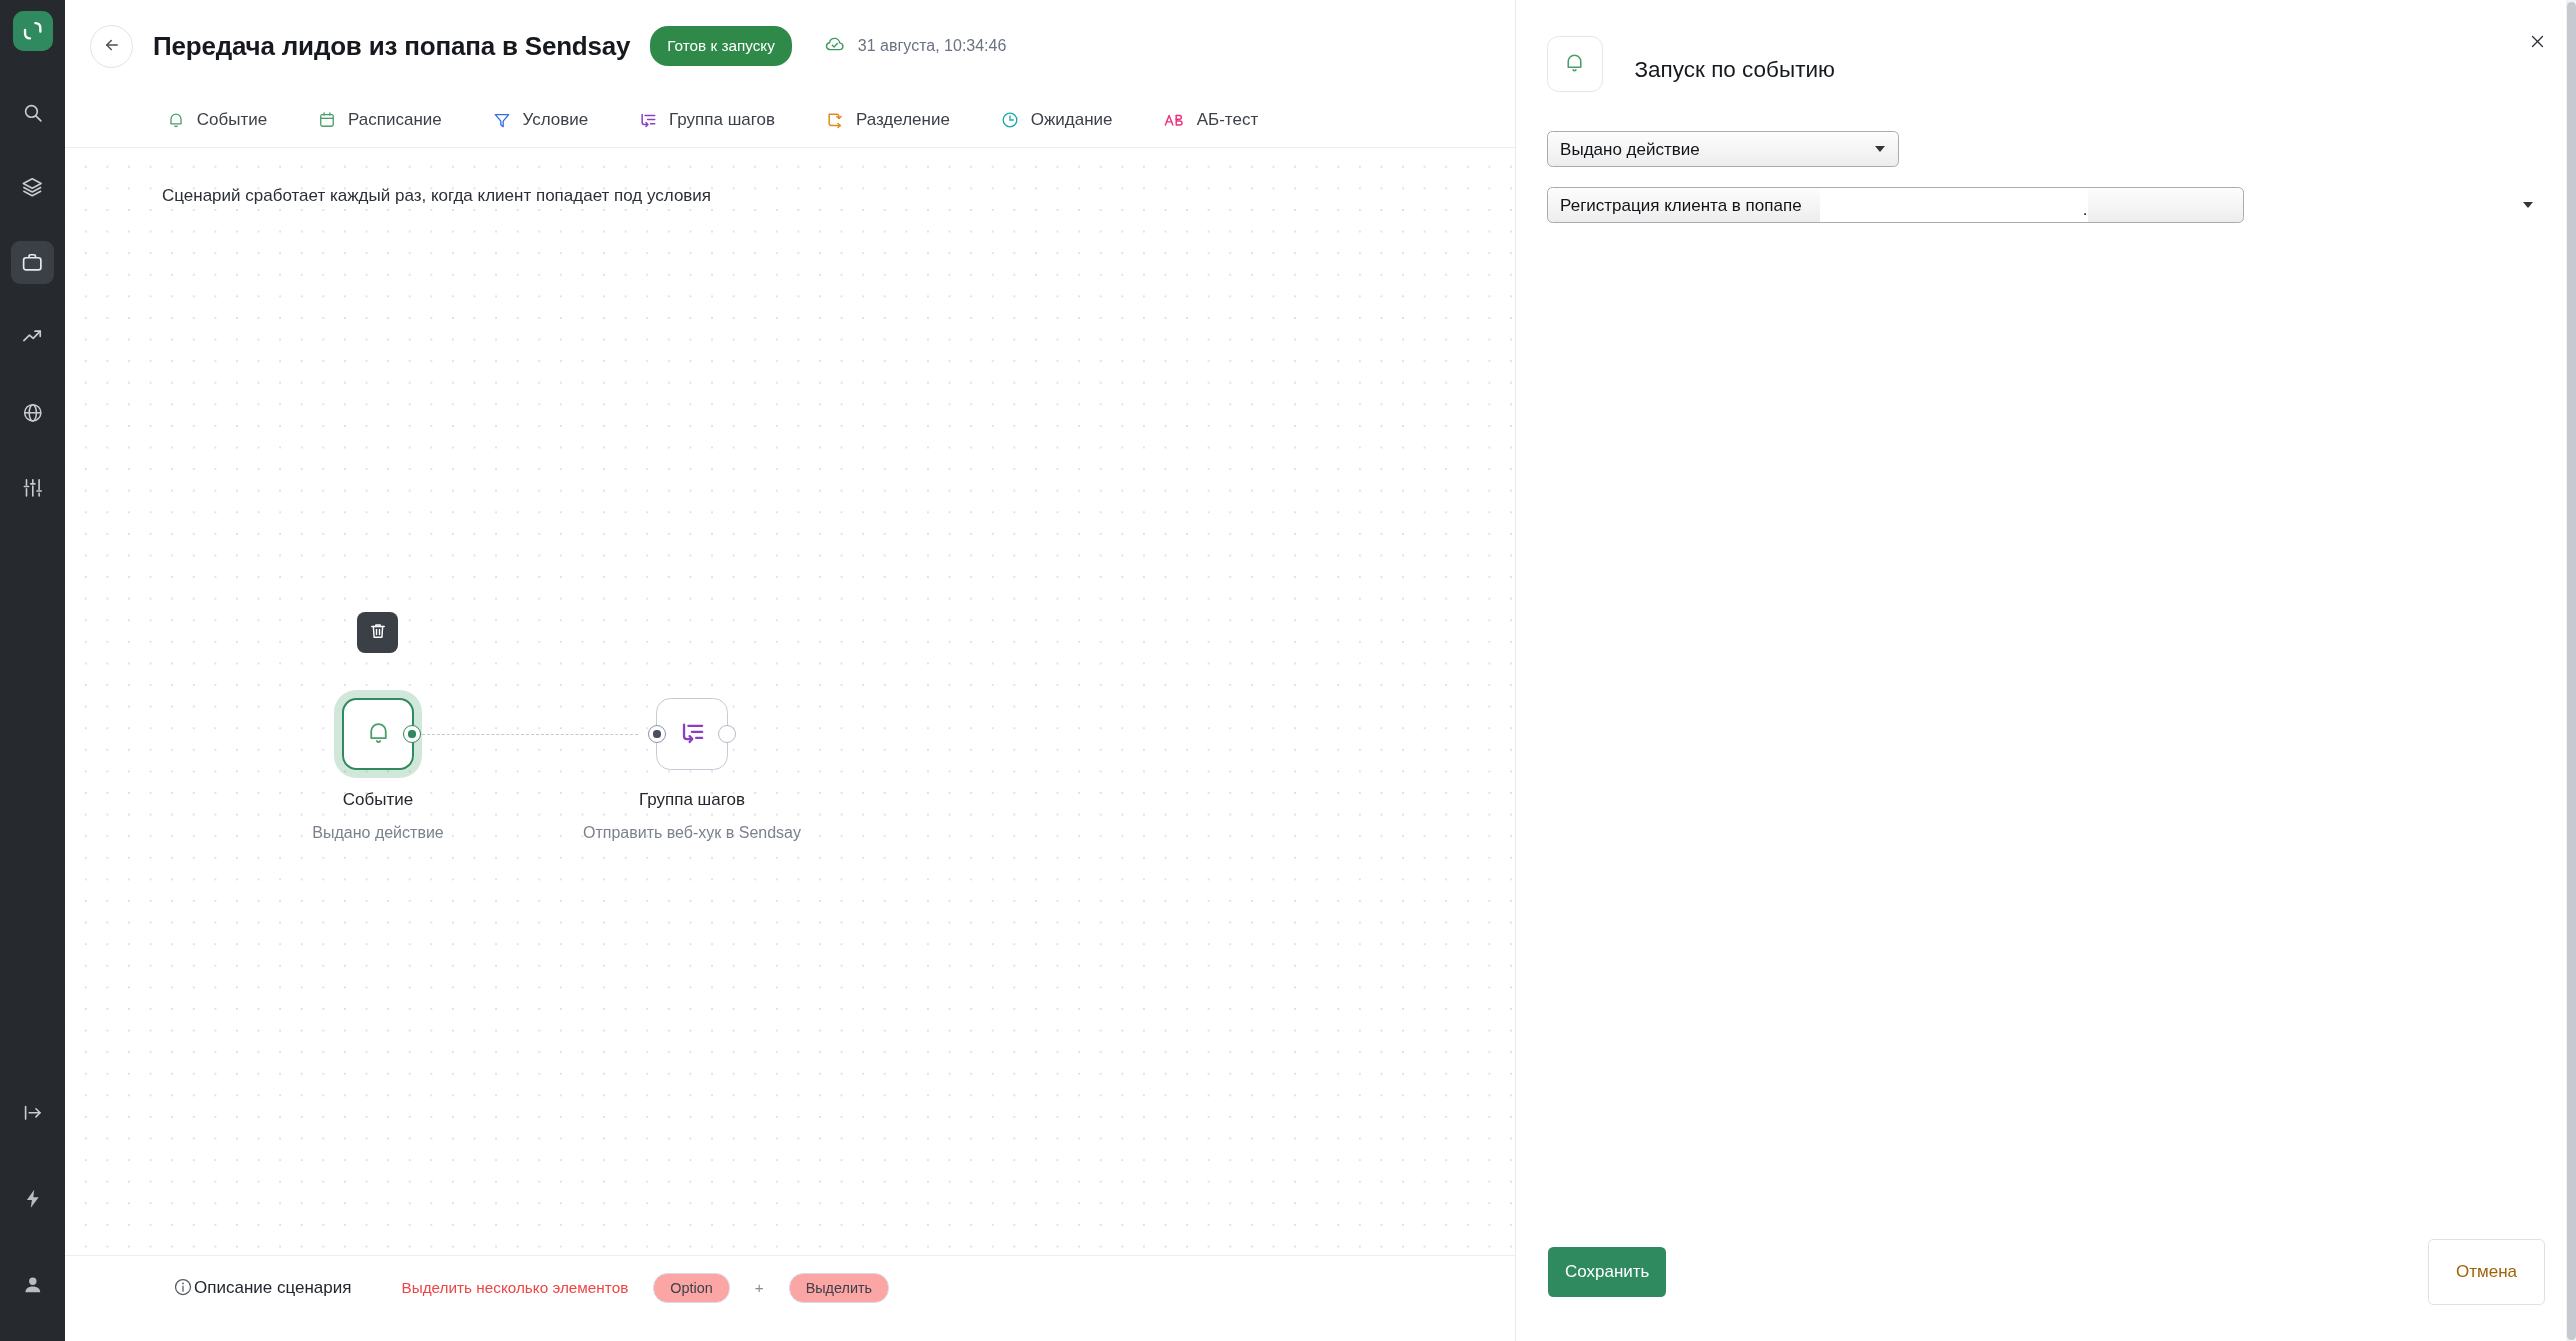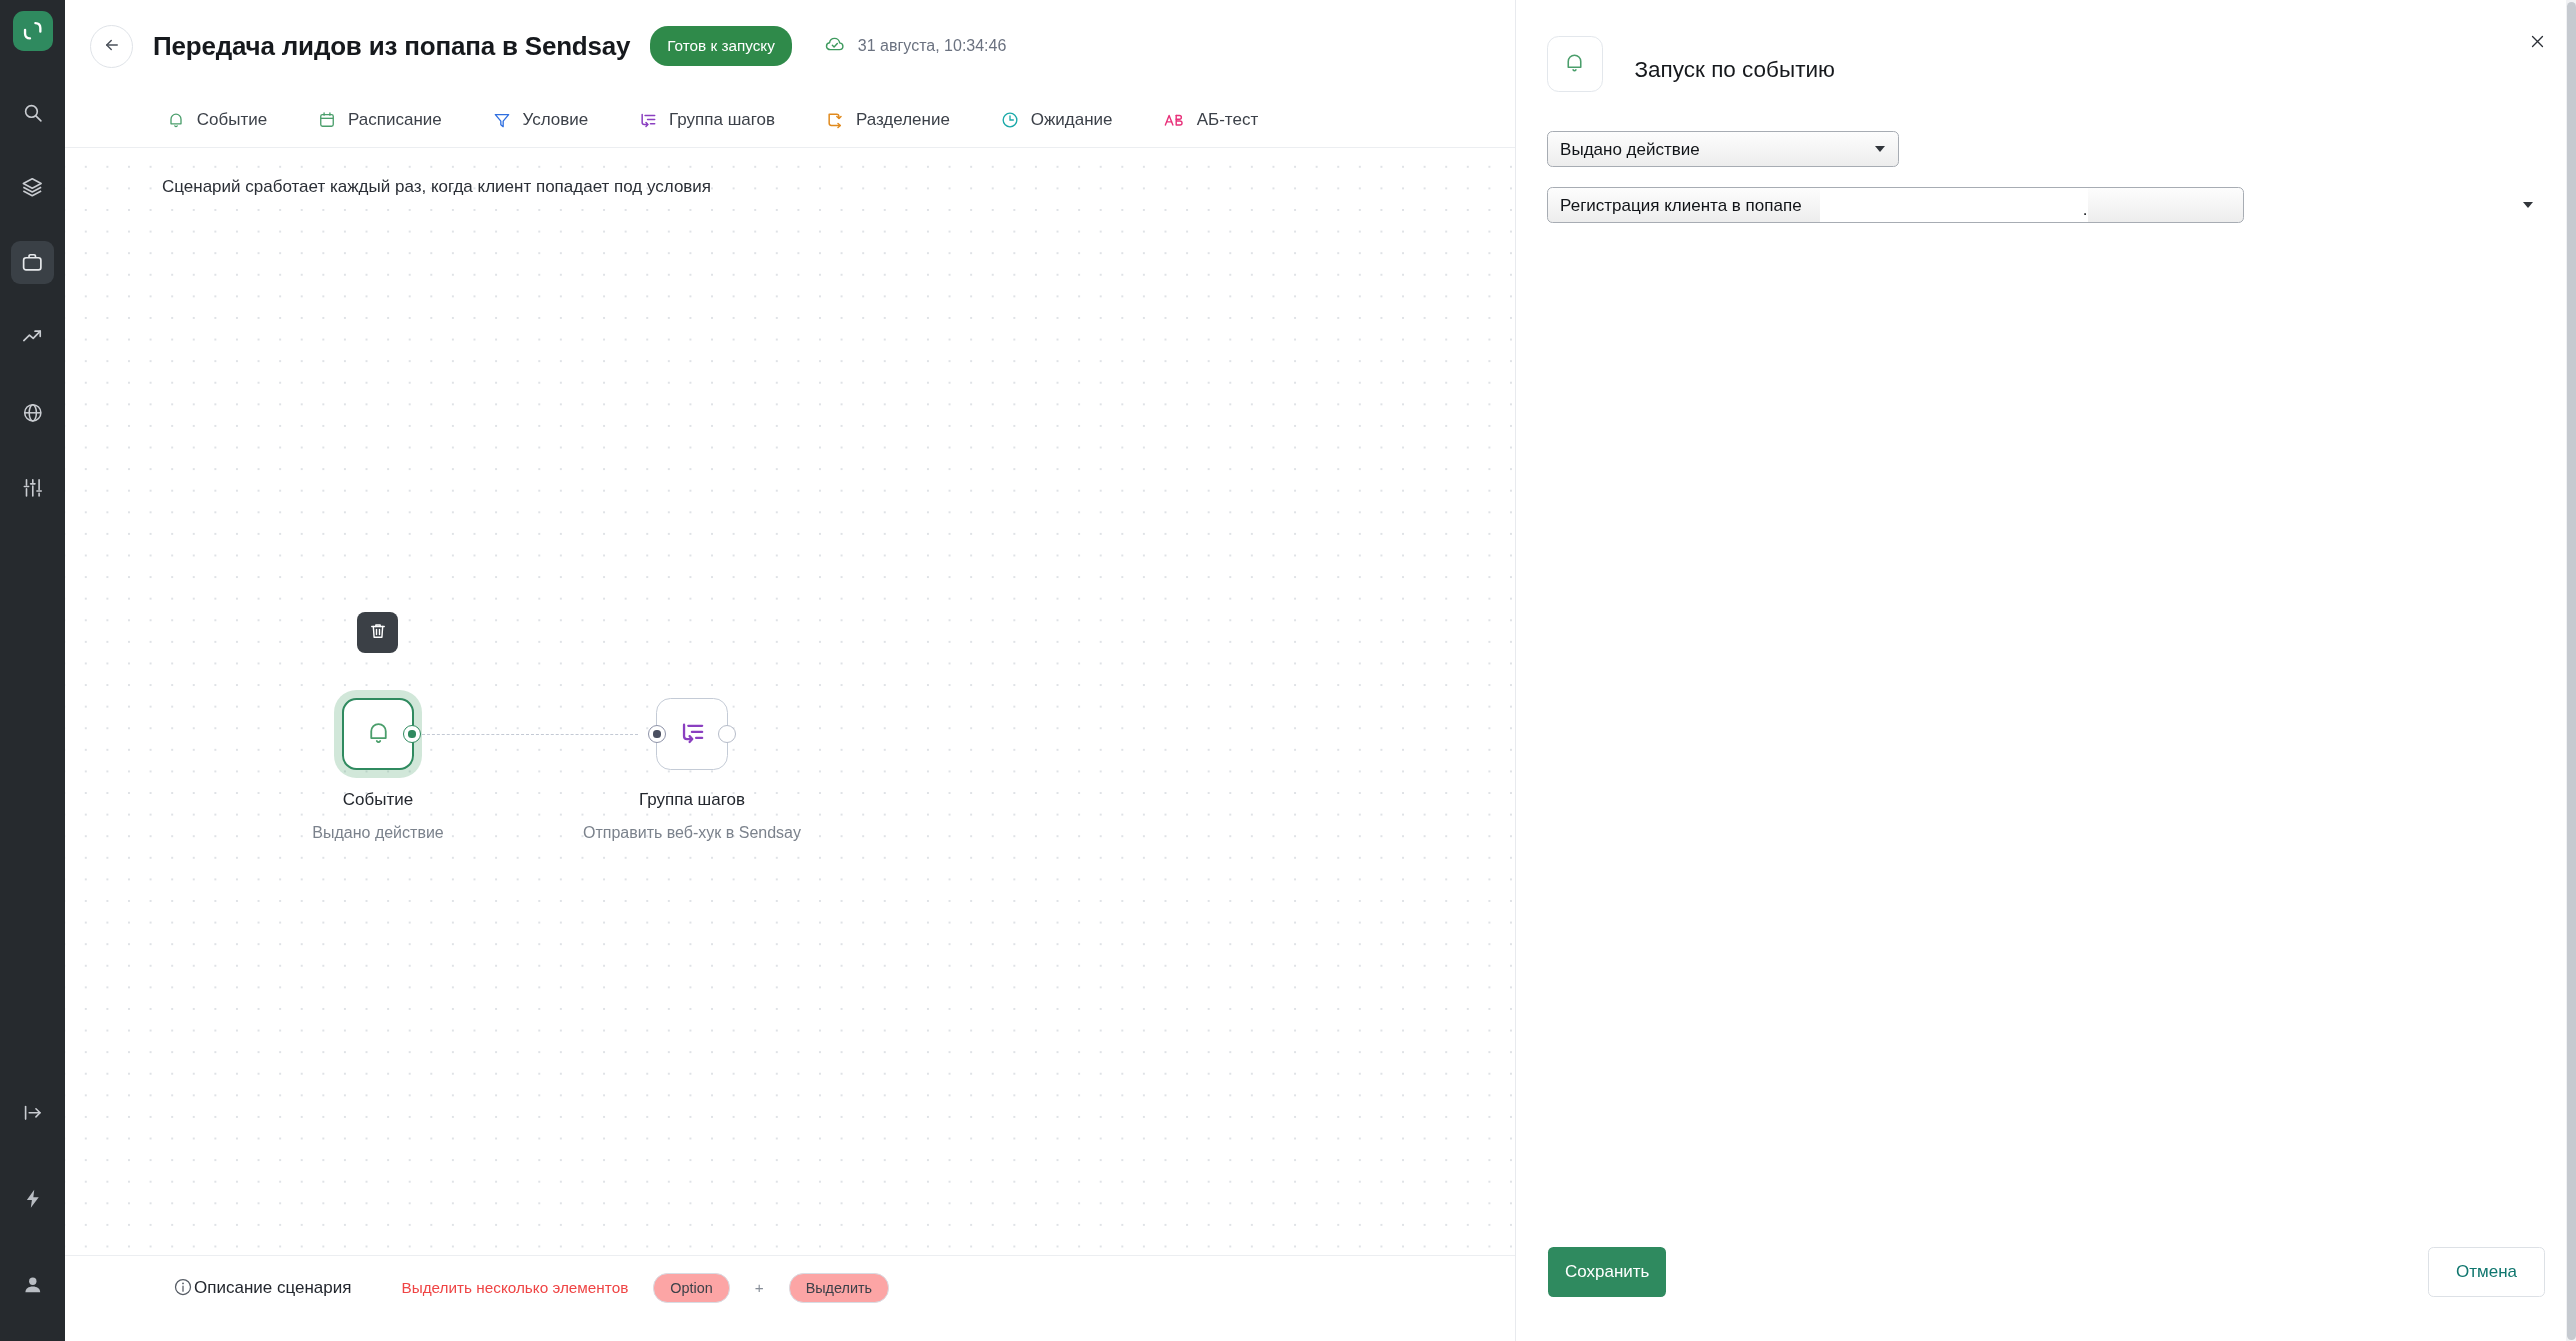--- a/index.html
+++ b/index.html
@@ -85,21 +85,21 @@
 
   
   .canvas {
     flex: 1 1 auto; position: relative; overflow: hidden;
     background-color: #ffffff;
     background-image: radial-gradient(circle, #dfe2e6 1.3px, transparent 1.3px);
     background-size: 21.6px 21.6px;
     background-position: 10px 8px;
   }
   .canvas-note {
-    position: absolute; left: 97px; top: 29px;
+    position: absolute; left: 97px; top: 38px;
     font-size: 17px; color: #2b2f36; white-space: nowrap;
   }
 
   
   .node-wrap { position: absolute; }
   .node-box {
     width: 72px; height: 72px; border-radius: 14.4px;
     background: #fff; display: flex; align-items: center; justify-content: center;
     position: relative; cursor: pointer;
   }
@@ -204,23 +204,23 @@
     height: 108px; flex: 0 0 108px;
     display: flex; align-items: center; justify-content: space-between;
     padding: 0 32px 32px 32px;
   }
   .btn-save {
     background: #2f8a5f; color: #fff; border: none; border-radius: 5.4px;
     font-size: 17px; font-family: "Liberation Sans", sans-serif;
     padding: 0 17px; height: 50px; cursor: pointer;
   }
   .btn-cancel {
-    background: #fff; color: #0f766e; border: 0.9px solid #dde1e6; border-radius: 5.4px;
+    background: #fff; color: #a16207; border: 0.9px solid #dde1e6; border-radius: 5.4px;
     font-size: 17px; font-family: "Liberation Sans", sans-serif;
-    padding: 0 27px; height: 50px; cursor: pointer;
+    padding: 0 27px; height: 66px; cursor: pointer;
   }
   .scrollbar {
     position: absolute; right: 0; top: 0; width: 10.8px; height: 1342px;
     background: #f1f2f4;
   }
   .scroll-thumb {
     position: absolute; right: 0.9px; top: 1.8px; width: 9px; height: 1338px;
     background: #c6cad0; border-radius: 4.5px;
   }
 </style>

